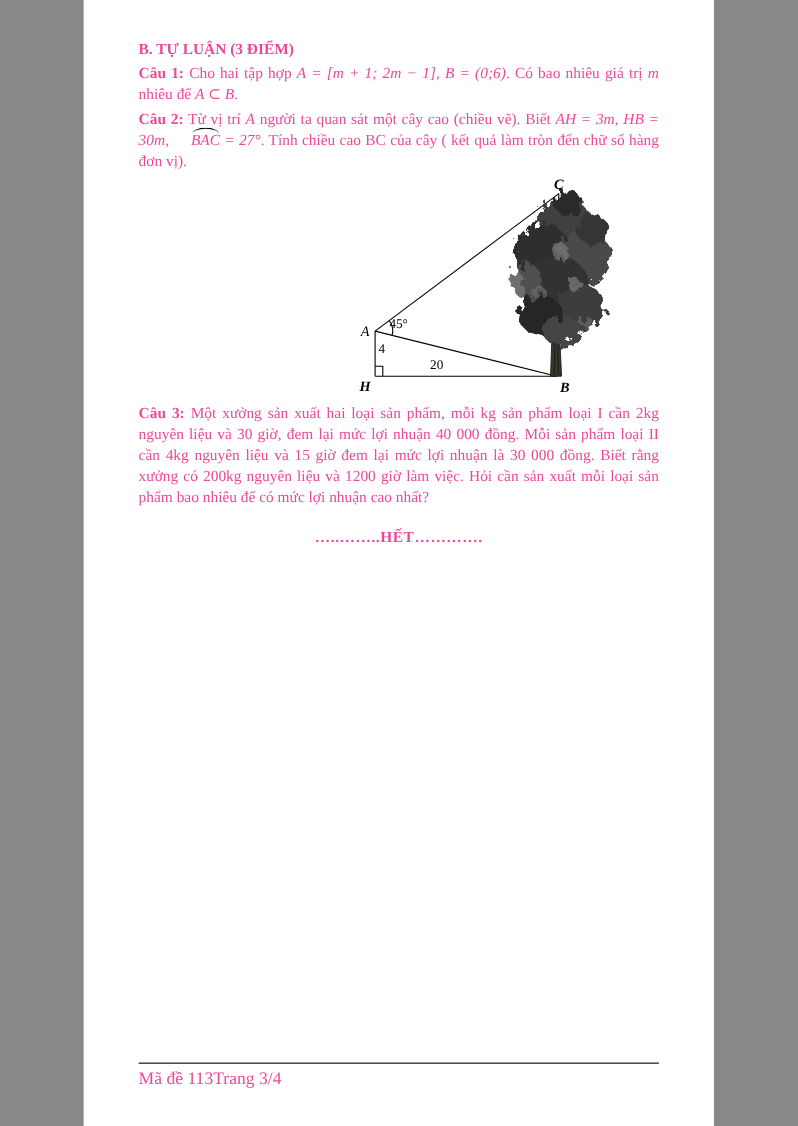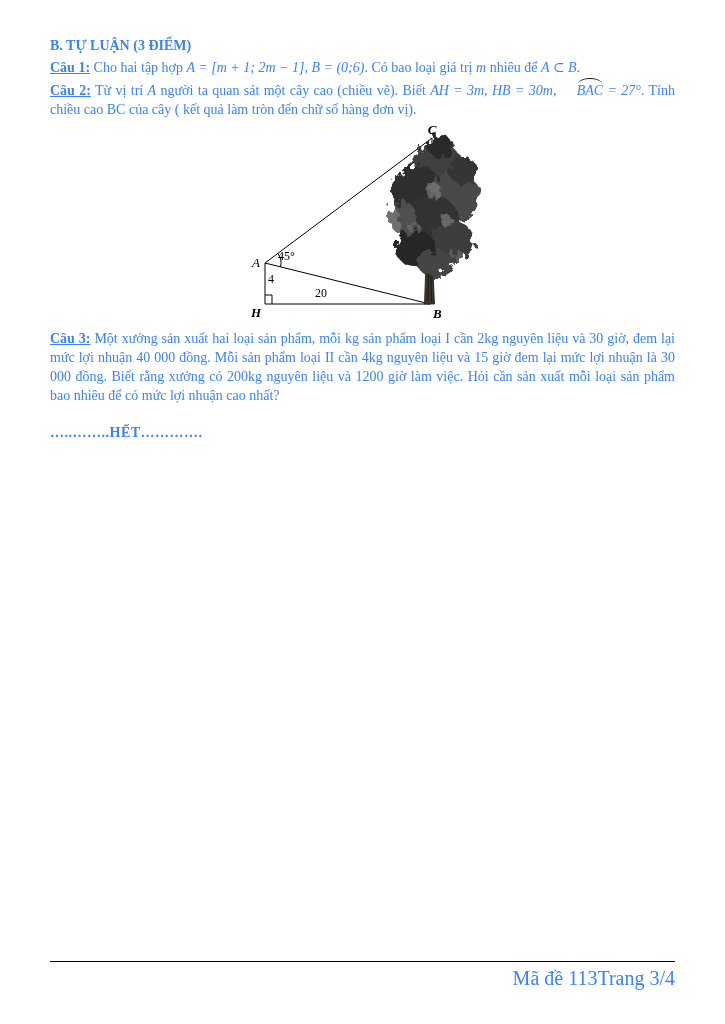--- a/index.html
+++ b/index.html
@@ -1,74 +1,74 @@
 <!DOCTYPE html>
 <html><head>
 <meta charset="utf-8">
 <style>
   html,body { margin:0; padding:0; background:#888; }
   .page {
     position: relative;
-    width: 725px;
+    width: 573px;
     height: 1024px;
     margin: 0 auto;
     background: #ffffff;
     font-family: "Liberation Serif", "DejaVu Serif", serif;
-    color: #3b82f6;
+    color: #ec4899;
     font-size: 14px;
     line-height: 1.36;
     overflow: hidden;
   }
   .content { padding: 36px 50px 0 50px; }
   .section-header { font-weight: bold; margin: 0 0 3px 0; }
   p.q { margin: 0 0 4px 0; text-align: justify; }
-  p.q .qlabel { font-weight: bold; text-decoration: underline; }
+  p.q .qlabel { font-weight: bold; }
   i.math { }
   .arc { position: relative; font-style: italic; display: inline-block; margin-left: 16px; }
   .arc::before {
     content: "";
     position: absolute;
     left: 1px; right: 1px; top: -3px;
     height: 5px;
     border-top: 1px solid #000;
     border-radius: 50% 50% 0 0 / 100% 100% 0 0;
   }
   .figure-wrap { margin: 2px 0 4px 0; height: 202px; }
   .figure-wrap svg { display: block; margin-left: 195px; }
   .het-line {
-    text-align: left;
+    text-align: center;
     font-weight: bold;
     margin-top: 18px;
     letter-spacing: 0.5px;
   }
   .footer {
     position: absolute;
     left: 50px; right: 50px; bottom: 32px;
     border-top: 1px solid #000;
     padding-top: 3px;
     display: flex;
-    justify-content: flex-end;
-    font-size: 20px;
+    justify-content: flex-start;
+    font-size: 16px;
   }
   svg text {
     font-family: "Liberation Serif", "DejaVu Serif", serif;
     fill: #000;
   }
 </style>
 </head>
 <body>
 
 <div class="page">
   <div class="content">
 
     <div class="section-header">B. TỰ LUẬN (3 ĐIỂM)</div>
 
     <p class="q"><span class="qlabel">Câu 1:</span>
       <span>Cho hai tập hợp</span>
-      <i class="math">A = [m + 1; 2m − 1], B = (0;6)</i><span>. Có bao loại giá trị</span>
+      <i class="math">A = [m + 1; 2m − 1], B = (0;6)</i><span>. Có bao nhiêu giá trị</span>
       <i class="math">m</i>
       <span>nhiêu để</span>
       <i class="math">A ⊂ B</i><span>.</span></p>
 
     <p class="q"><span class="qlabel">Câu 2:</span>
       <span>Từ vị trí</span>
       <i class="math">A</i>
       <span>người ta quan sát một cây cao (chiều vẽ). Biết</span>
       <i class="math">AH = 3m</i><span>,</span>
       <i class="math">HB = 30m</i><span>,</span>

